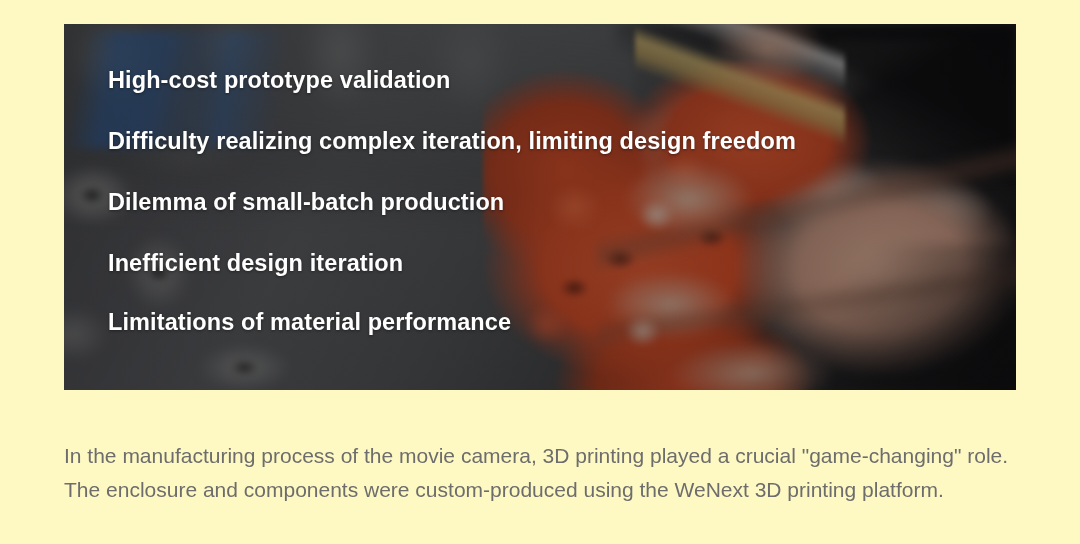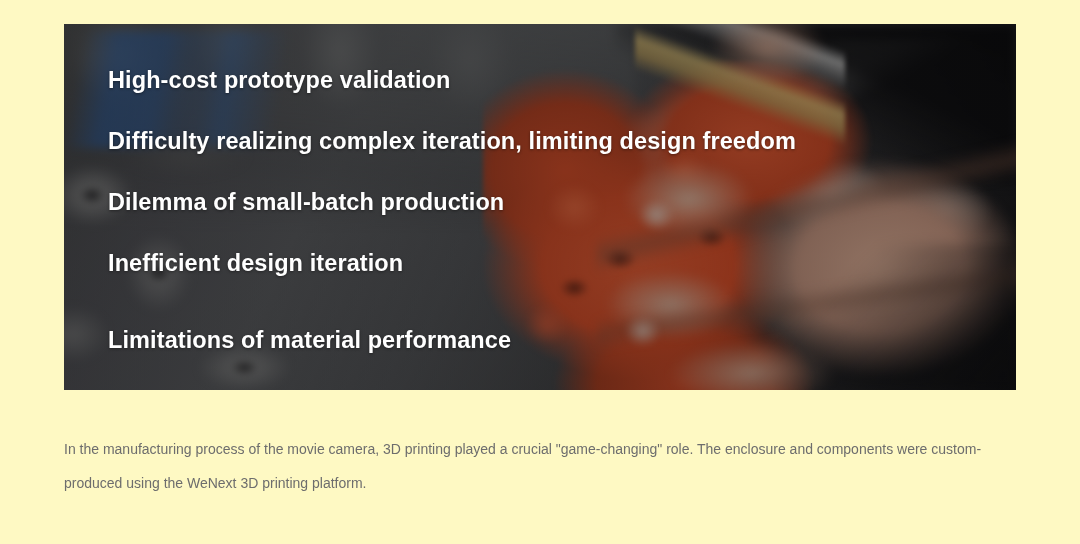--- a/index.html
+++ b/index.html
@@ -287,30 +287,30 @@
     font-size: 23.5px;
     letter-spacing: .1px;
     white-space: nowrap;
     line-height: 1;
     text-shadow: 0 1px 3px rgba(0,0,0,.42);
   }
   .hero-line.l0 { top: 45px; }
   .hero-line.l1 { top: 106px; }
   .hero-line.l2 { top: 167px; }
   .hero-line.l3 { top: 228px; }
-  .hero-line.l4 { top: 305px; }
+  .hero-line.l4 { top: 287px; }
 
   
   .caption {
     position: absolute;
     left: 64px;
     top: 418px;
     width: 952px;
     color: #6d6d6d;
-    font-size: 14px;
+    font-size: 21px;
     line-height: 34px;
     font-weight: 400;
   }
 </style>
 </head>
 <body>
 
 <div class="page">
 
   <div class="hero">

